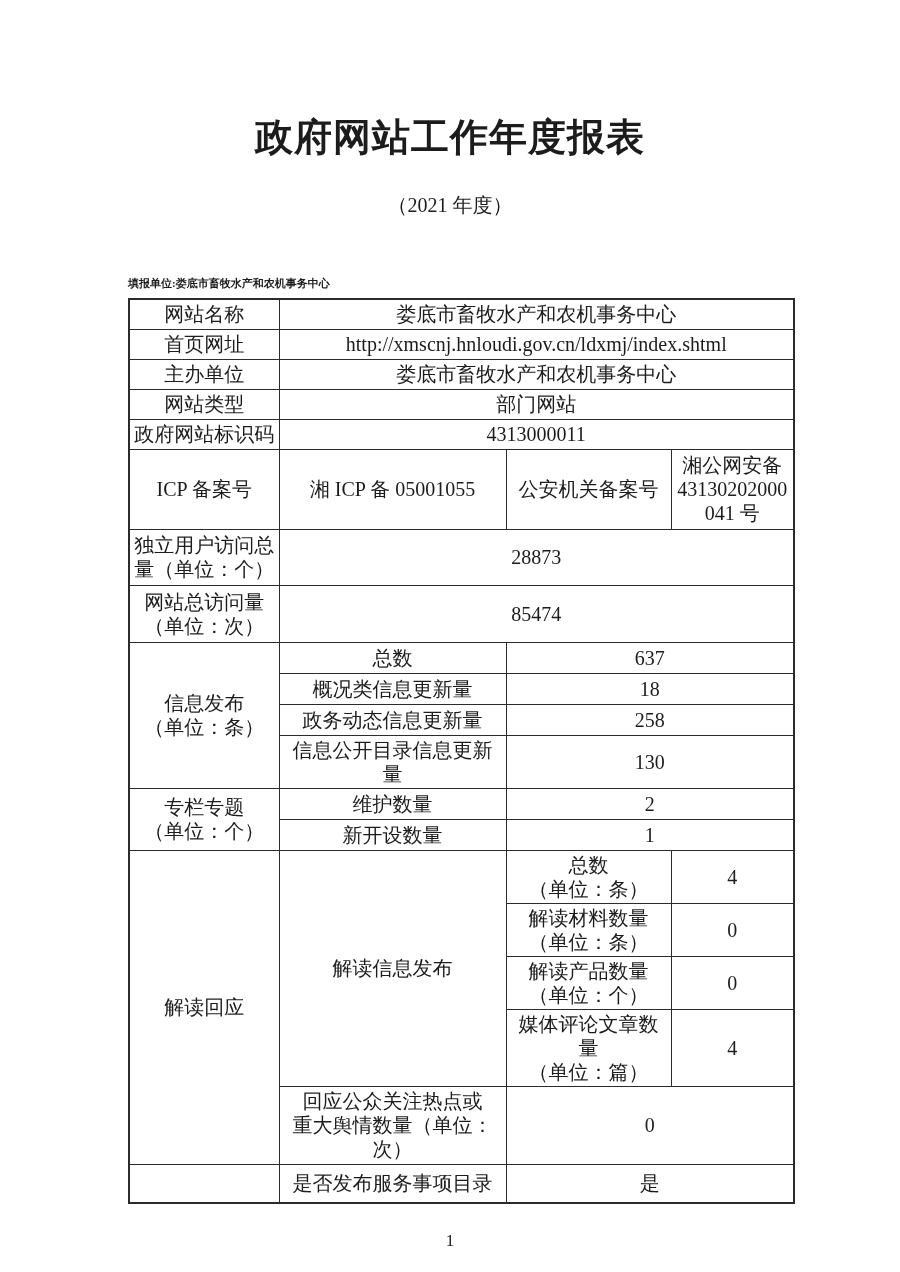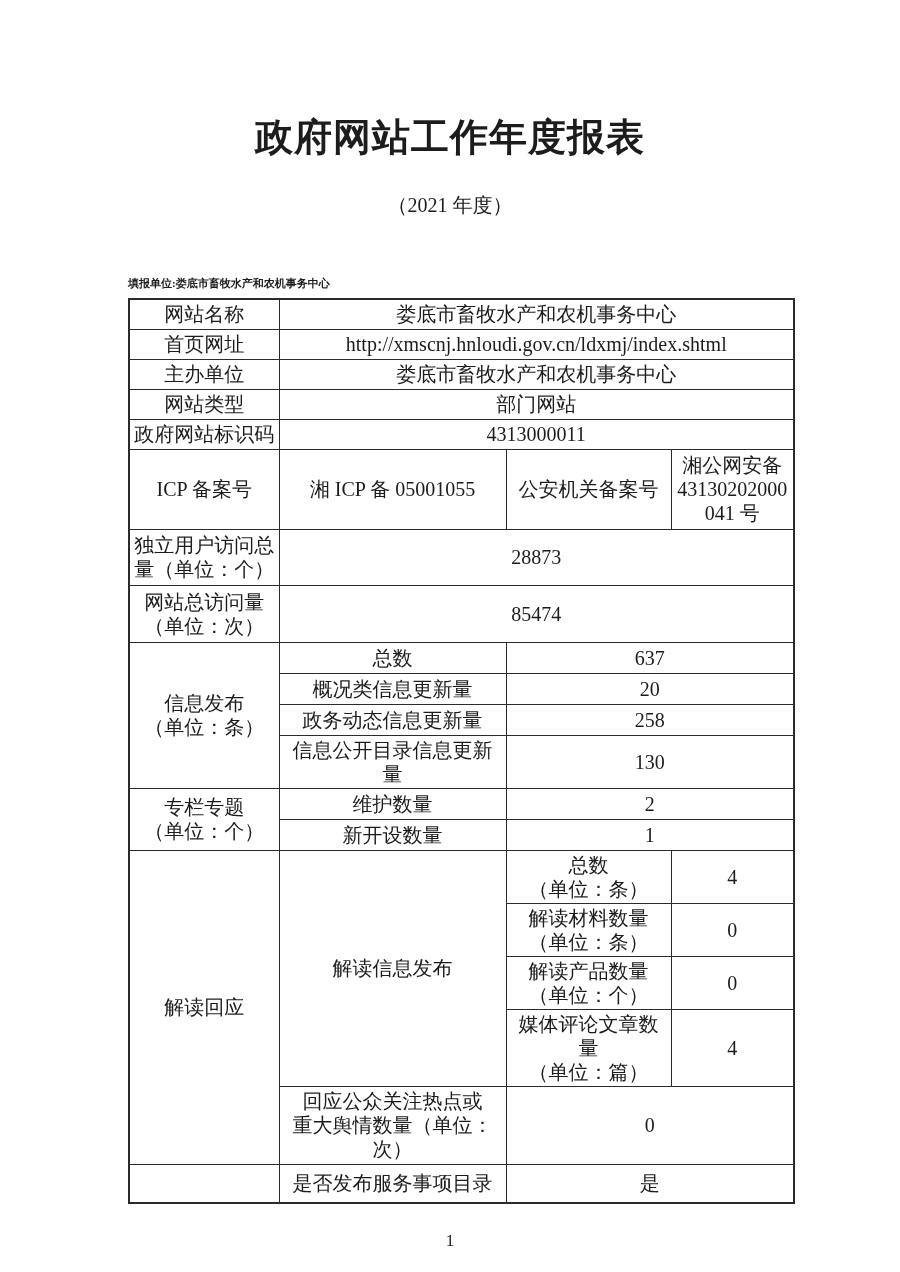--- a/index.html
+++ b/index.html
@@ -128,21 +128,21 @@
       </tr>
 
       <tr class="h31">
         <td rowspan="4" class="tt">信息发布
 （单位：条）</td>
         <td class="tt">总数</td>
         <td colspan="2" class="tt">637</td>
       </tr>
       <tr class="h31">
         <td>概况类信息更新量</td>
-        <td colspan="2">20</td>
+        <td colspan="2">18</td>
       </tr>
       <tr class="h31">
         <td>政务动态信息更新量</td>
         <td colspan="2">258</td>
       </tr>
       <tr class="h31">
         <td>信息公开目录信息更新量</td>
         <td colspan="2">130</td>
       </tr>
 

